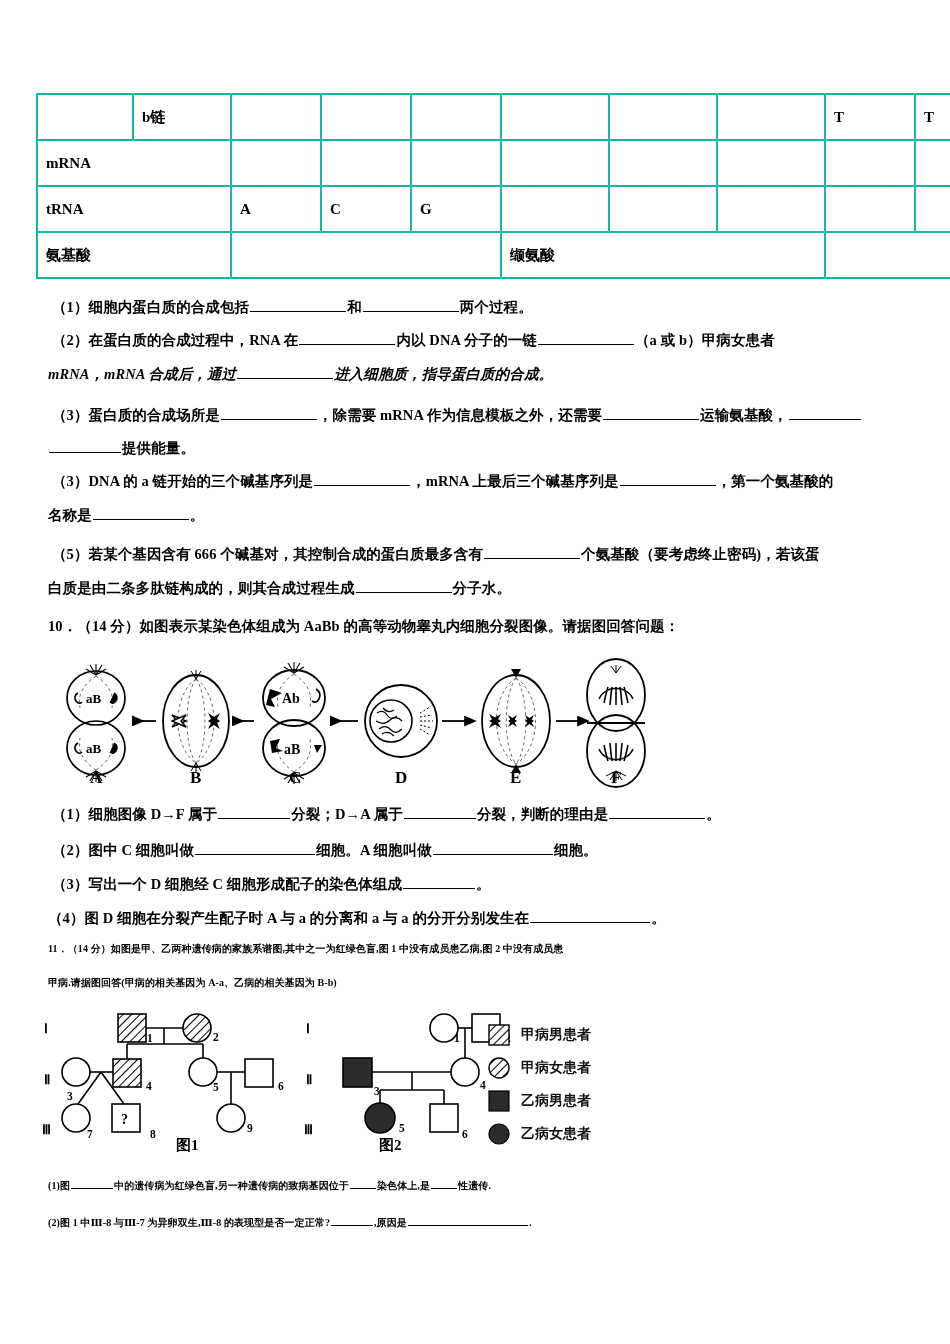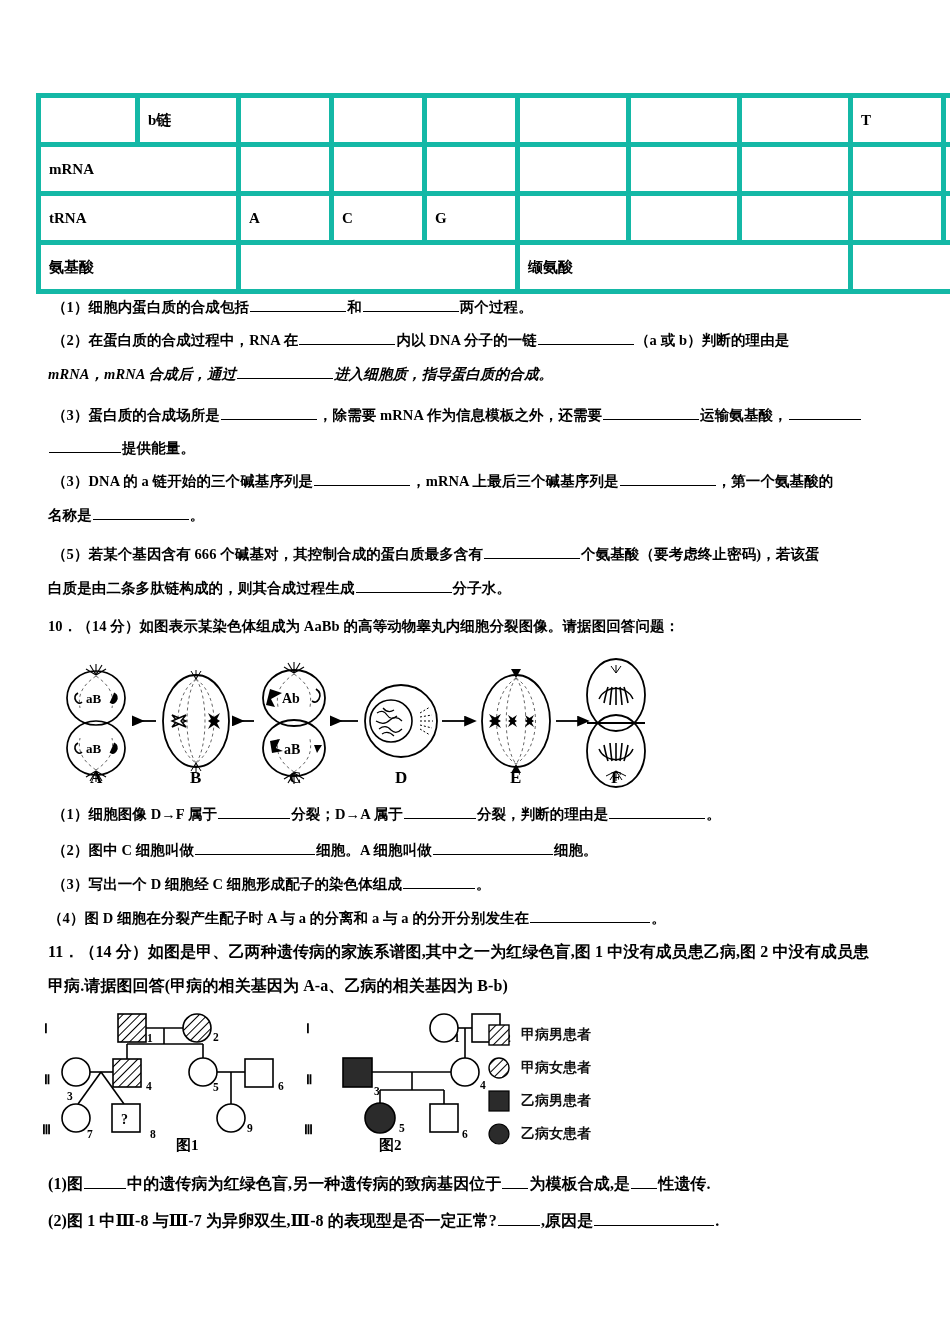--- a/index.html
+++ b/index.html
@@ -29,21 +29,21 @@
     left: 36px;
     top: 93px;
     width: 878px;
   }
   table.geno {
     border-collapse: collapse;
     width: 878px;
     table-layout: fixed;
   }
   table.geno td {
-    border: 5px solid #14b8a6;
+    border: 2px solid #14b8a6;
     height: 44px;
     font-size: 15px;
     font-weight: bold;
     padding: 0 8px;
     vertical-align: middle;
     font-family: "Liberation Serif", "DejaVu Serif", serif;
   }
   td.c-label { width: 78px; }
   td.c-sub   { width: 80px; }
   td.c-n     { width: 72px; }
@@ -52,21 +52,21 @@
   
   .q {
     position: absolute;
     font-size: 14.5px;
     font-weight: bold;
     letter-spacing: 0.1px;
     white-space: nowrap;
     font-family: "Liberation Serif", "DejaVu Serif", serif;
     margin-left: 12px;
   }
-  .q.sz2 { font-size: 16px; }
+  .q.sz2 { font-size: 10px; }
   .blank {
     display: inline-block;
     border-bottom: 1.3px solid #000;
     vertical-align: baseline;
     height: 14px;
     margin: 0 1px;
   }
   .b-sm  { width: 42px; }
   .b-md  { width: 72px; }
   .b-lg  { width: 96px; }
@@ -178,21 +178,21 @@
           <td class="c-label" colspan="2">氨基酸</td>
           <td colspan="3"></td>
           <td colspan="3">缬氨酸</td>
           <td colspan="3"></td>
         </tr>
       </tbody>
     </table>
   </div>
 
   <div class="q" id="L1" style="left:40px; top:297px;"><span>（1）细胞内蛋白质的合成包括</span><span class="blank b-lg"></span><span>和</span><span class="blank b-lg"></span><span>两个过程。</span></div>
-  <div class="q" id="L2" style="left:40px; top:330px;"><span>（2）在蛋白质的合成过程中，RNA 在</span><span class="blank b-lg"></span><span>内以 DNA 分子的一链</span><span class="blank b-lg"></span><span>（a 或 b）判断的理由是</span></div>
+  <div class="q" id="L2" style="left:40px; top:330px;"><span>（2）在蛋白质的合成过程中，RNA 在</span><span class="blank b-lg"></span><span>内以 DNA 分子的一链</span><span class="blank b-lg"></span><span>（a 或 b）甲病女患者</span></div>
   <div class="q" id="L3" style="left:36px; top:364px;font-style:italic;"><span>mRNA，mRNA 合成后，通过</span><span class="blank b-lg"></span><span>进入细胞质，指导蛋白质的合成。</span></div>
   <div class="q" id="L4" style="left:40px; top:405px;"><span>（3）蛋白质的合成场所是</span><span class="blank b-lg"></span><span>，除需要 mRNA 作为信息模板之外，还需要</span><span class="blank b-lg"></span><span>运输氨基酸，</span><span class="blank b-md"></span></div>
   <div class="q" id="L5" style="left:36px; top:438px;"><span class="blank b-md"></span><span>提供能量。</span></div>
   <div class="q" id="L6" style="left:40px; top:471px;"><span>（3）DNA 的 a 链开始的三个碱基序列是</span><span class="blank b-lg"></span><span>，mRNA 上最后三个碱基序列是</span><span class="blank b-lg"></span><span>，第一个氨基酸的</span></div>
   <div class="q" id="L7" style="left:36px; top:505px;"><span>名称是</span><span class="blank b-lg"></span><span>。</span></div>
   <div class="q" id="L8" style="left:40px; top:544px;"><span>（5）若某个基因含有 666 个碱基对，其控制合成的蛋白质最多含有</span><span class="blank b-lg"></span><span>个氨基酸（要考虑终止密码)，若该蛋</span></div>
   <div class="q" id="L9" style="left:36px; top:578px;"><span>白质是由二条多肽链构成的，则其合成过程生成</span><span class="blank b-lg"></span><span>分子水。</span></div>
 
   <div class="q" style="left:36px; top:617px;">10．（14 分）如图表示某染色体组成为 AaBb 的高等动物睾丸内细胞分裂图像。请据图回答问题：</div>
 
@@ -529,16 +529,16 @@
       <span class="legend-txt">乙病男患者</span>
     </div>
     <div class="legend-row">
       <svg class="swatch" viewBox="0 0 22 22">
         <circle cx="11" cy="11" r="10" fill="#2b2b2b" stroke="#000" stroke-width="1.2"></circle>
       </svg>
       <span class="legend-txt">乙病女患者</span>
     </div>
   </div>
 
-  <div class="q sz2" id="N1" style="left:36px; top:1174px;"><span>(1)图</span><span class="blank b-sm"></span><span>中的遗传病为红绿色盲,另一种遗传病的致病基因位于</span><span class="blank b-xs"></span><span>为模板合成,是</span><span class="blank b-xs"></span><span>性遗传.</span></div>
+  <div class="q sz2" id="N1" style="left:36px; top:1174px;"><span>(1)图</span><span class="blank b-sm"></span><span>中的遗传病为红绿色盲,另一种遗传病的致病基因位于</span><span class="blank b-xs"></span><span>染色体上,是</span><span class="blank b-xs"></span><span>性遗传.</span></div>
   <div class="q sz2" id="N2" style="left:36px; top:1211px;"><span>(2)图 1 中Ⅲ-8 与Ⅲ-7 为异卵双生,Ⅲ-8 的表现型是否一定正常?</span><span class="blank b-sm"></span><span>,原因是</span><span class="blank b-xl"></span><span>.</span></div>
 
 </div>
 
 </body></html>

